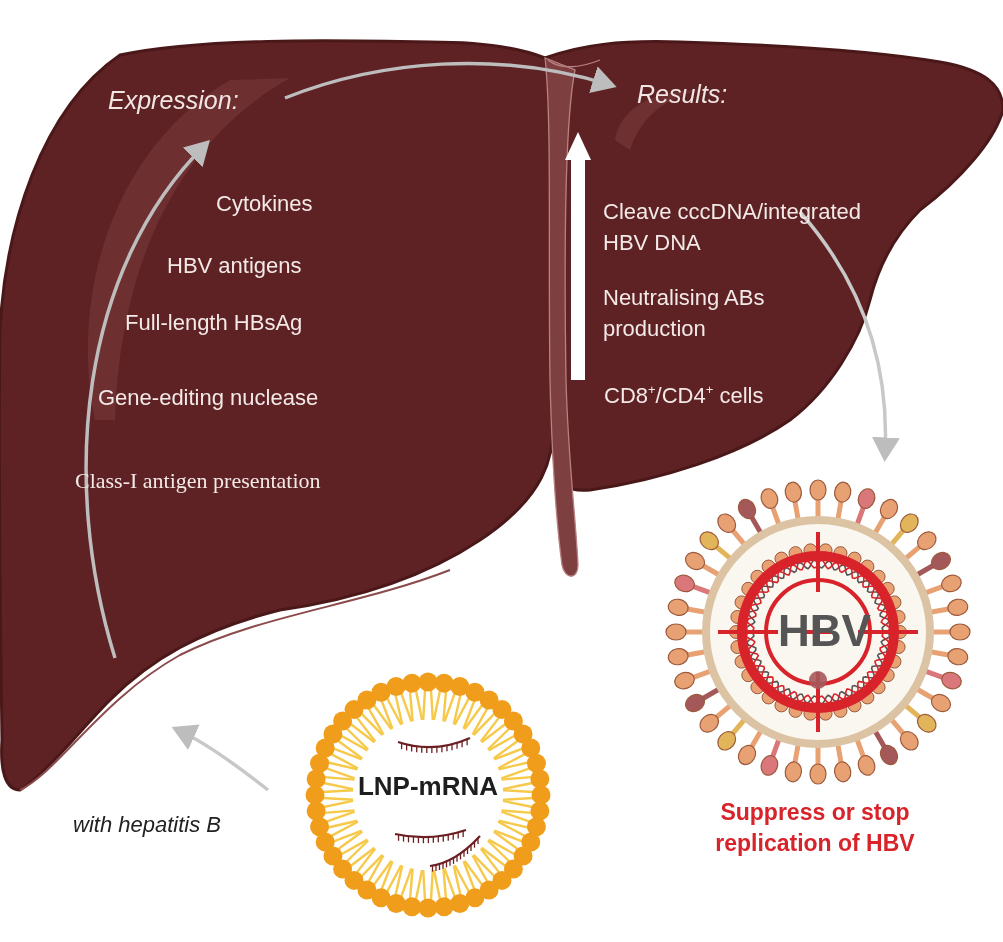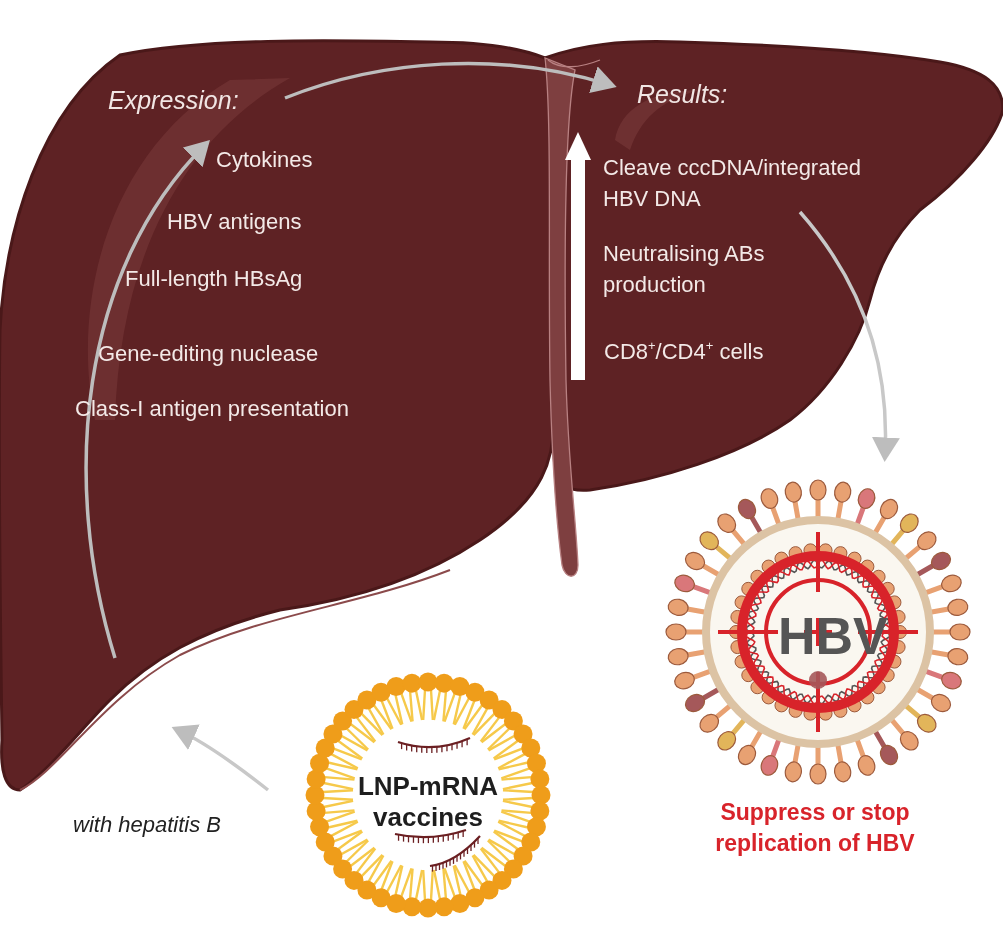--- a/index.html
+++ b/index.html
@@ -1,25 +1,25 @@
 <!DOCTYPE html>
 <html><head>
 <meta charset="utf-8">
 <style>
   html, body { margin: 0; padding: 0; background: #ffffff; }
   body { width: 1003px; height: 942px; position: relative; overflow: hidden;
          font-family: "Liberation Sans", "DejaVu Sans", sans-serif; }
   #stage { position: absolute; left: 0; top: 0; width: 1003px; height: 820px; }
   .lbl { position: absolute; white-space: nowrap; }
-  .liver-text { color: #f3e9e7; font-size: 22px; }
+  .liver-text { color: #f3e9e7; font-size: 22px; margin-top: 44px; }
   .heading { color: #f1e6e4; font-size: 25px; font-style: italic; }
   .caption-dark { color: #222; font-size: 22px; font-style: italic; line-height: 29px; text-align: center; }
   .caption-red { color: #d8232a; font-size: 23px; font-weight: bold; line-height: 31px; text-align: center; }
   .lnp-label { color: #1e1e1e; font-size: 26px; font-weight: bold; line-height: 31px; text-align: center; }
-  .hbv-label { color: #555; font-size: 52px; font-weight: bold; }
+  .hbv-label { color: #555; font-size: 44px; font-weight: bold; }
   sup { font-size: 13px; vertical-align: 9px; }
 </style>
 </head>
 <body>
 
 <div id="stage">
   <svg id="art" width="1003" height="942" viewBox="0 0 1003 942">
     <defs>
       <marker id="arrowhead" markerWidth="8" markerHeight="8" refX="5" refY="4" orient="auto" markerUnits="strokeWidth">
         <path d="M0,0 L7,4 L0,8 Z" fill="#bdbdbd"></path>
@@ -443,21 +443,21 @@
         </g>
       </g>
   </svg>
 
   
   <div class="lbl heading" style="left:108px;top:86px;">Expression:</div>
   <div class="lbl liver-text" style="left:216px;top:147px;">Cytokines</div>
   <div class="lbl liver-text" style="left:167px;top:209px;">HBV antigens</div>
   <div class="lbl liver-text" style="left:125px;top:266px;">Full-length HBsAg</div>
   <div class="lbl liver-text" style="left:98px;top:341px;text-align:right;">Gene-editing nuclease</div>
-  <div class="lbl liver-text" style="left:75px;top:396px;">Class-I antigen presentation</div>
+  <div class="lbl liver-text" style="left:75px;top:424px;font-family:Liberation Serif, serif;">Class-I antigen presentation</div>
 
   
   <div class="lbl heading" style="left:637px;top:80px;">Results:</div>
   <div class="lbl liver-text" style="left:603px;top:152px;line-height:31px;">
     <div>Cleave cccDNA/integrated</div>
     <div>HBV DNA</div>
   </div>
   <div class="lbl liver-text" style="left:603px;top:238px;line-height:31px;">
     <div>Neutralising ABs</div>
     <div>production</div>
@@ -467,21 +467,20 @@
   </div>
 
   
   <div class="lbl caption-dark" style="left:52px;top:810px;width:190px;">
     <div>with hepatitis B</div>
   </div>
 
   
   <div class="lbl lnp-label" style="left:355px;top:763px;width:146px;margin-top:8px;">
     <div>LNP-mRNA</div>
-    <div>vaccines</div>
   </div>
 
   
   <div class="lbl hbv-label" style="left:778px;top:606px;">HBV</div>
 
   
   <div class="lbl caption-red" style="left:690px;top:797px;width:250px;">
     <div>Suppress or stop</div>
     <div>replication of HBV</div>
   </div>

